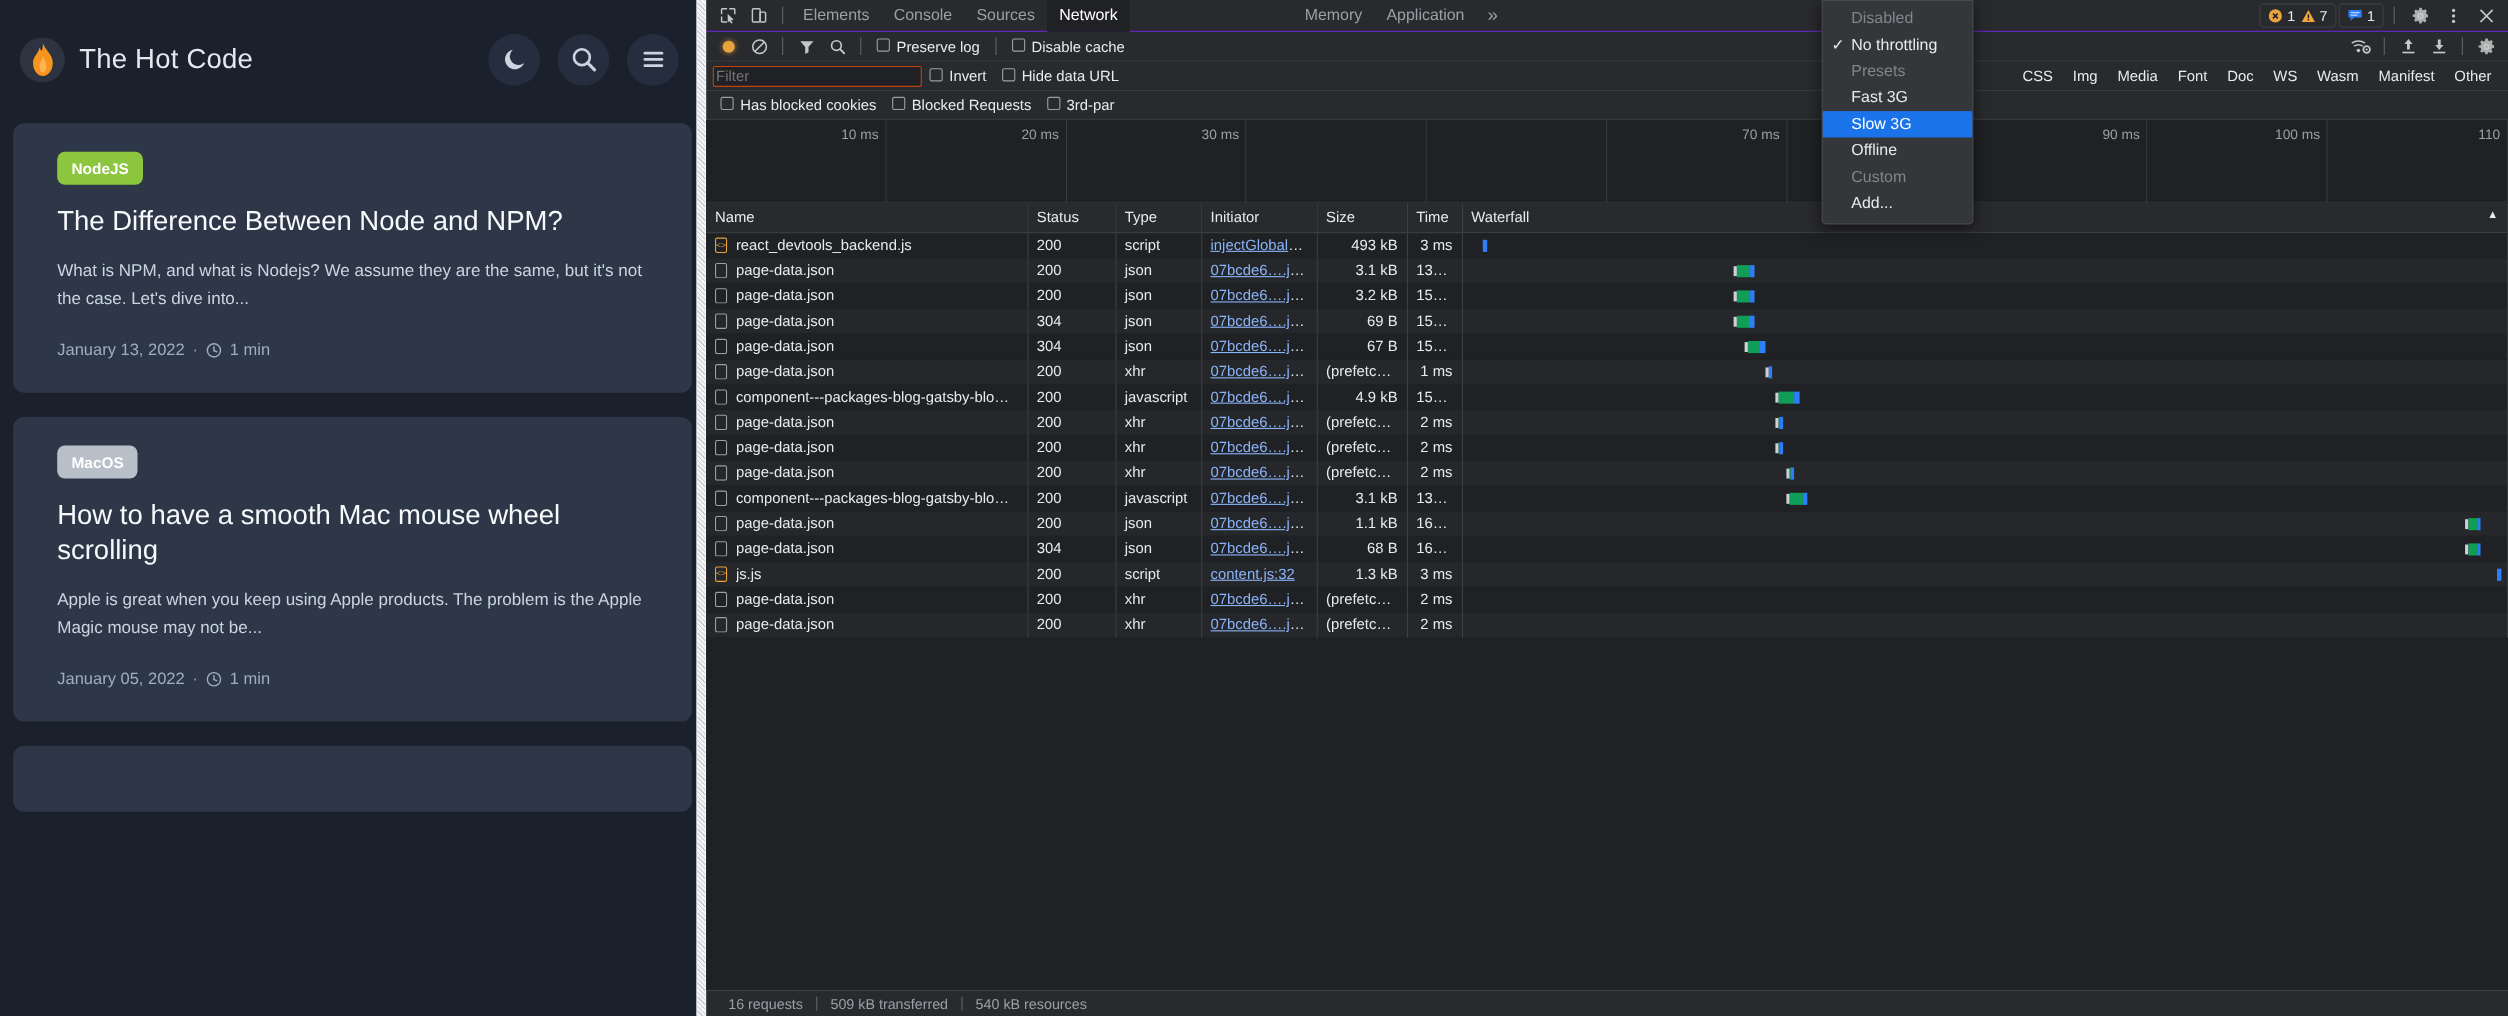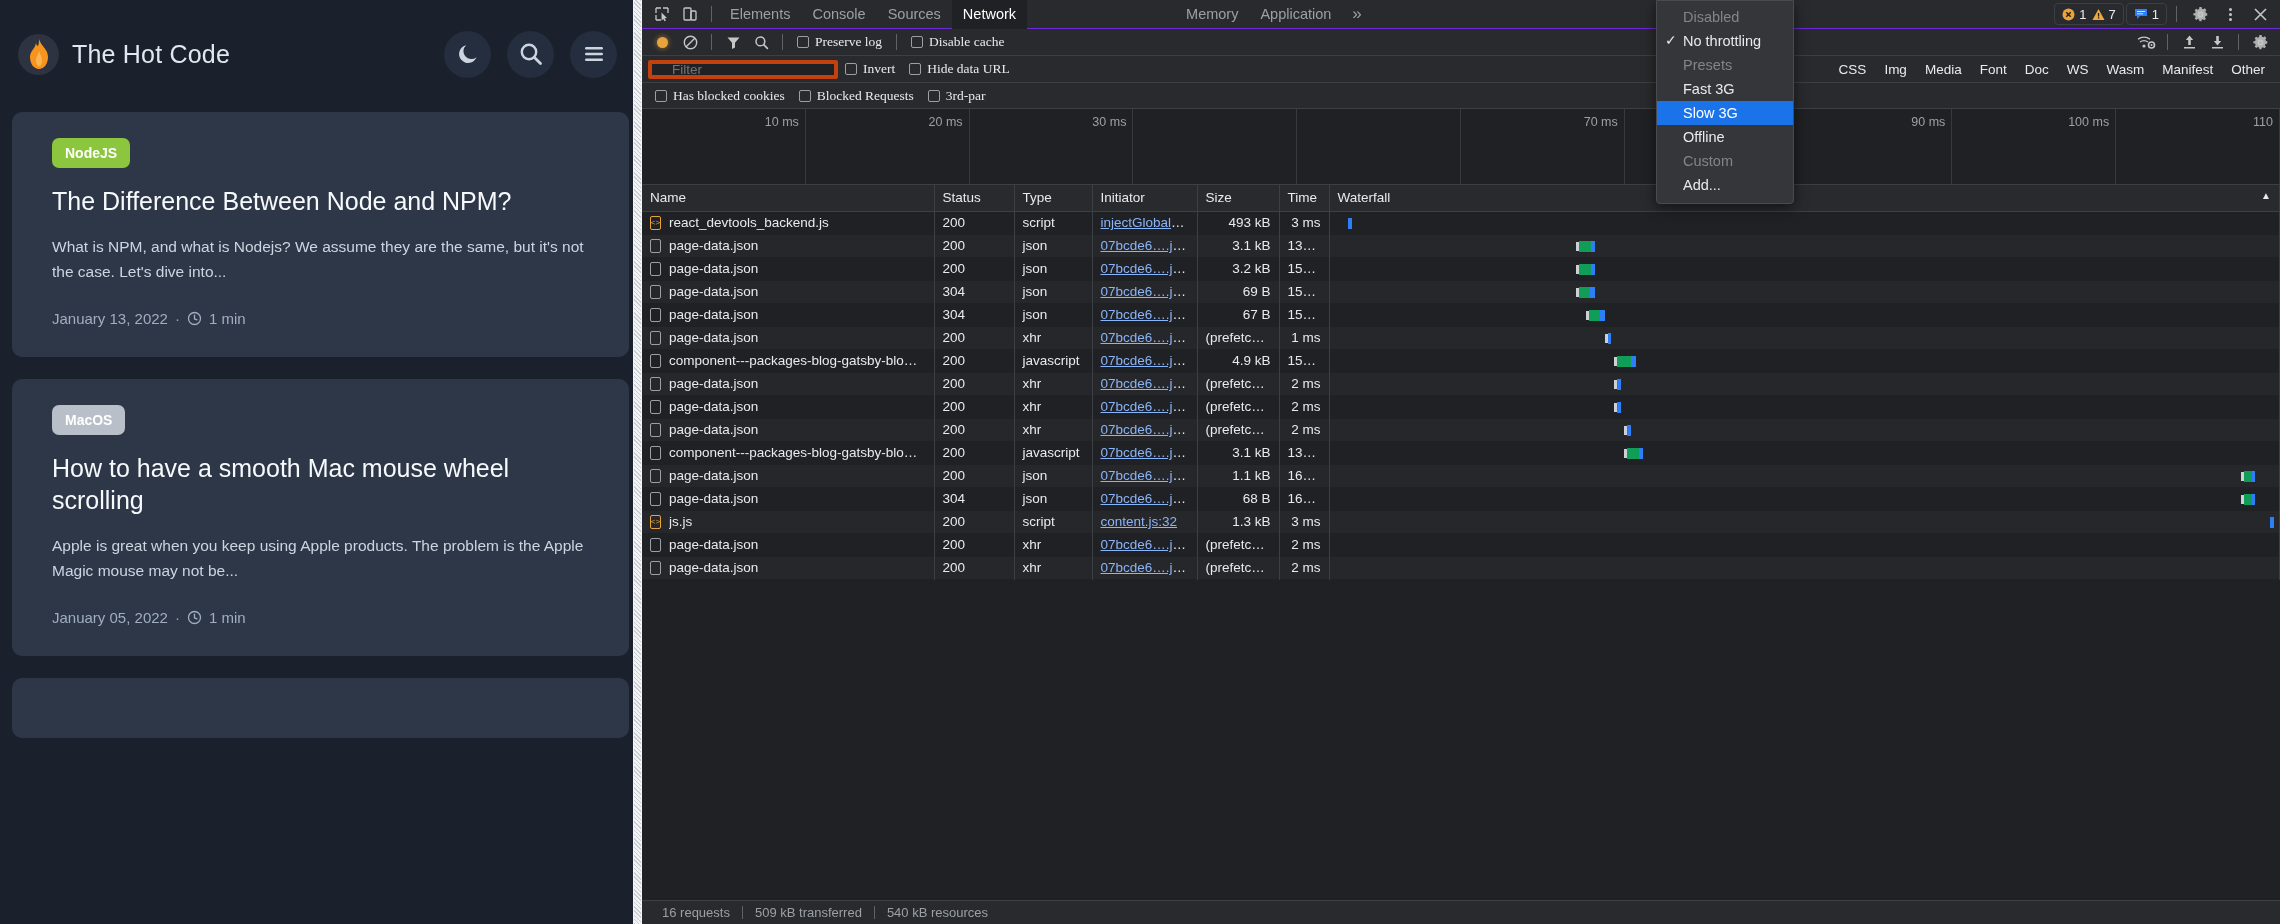--- a/index.html
+++ b/index.html
@@ -131,31 +131,31 @@
   }
   .rec-dot {
     width:11px; height:11px; border-radius:50%; background:#e8a33d;
     box-shadow: 0 0 5px 1px rgba(232,163,61,.45);
   }
   .chk {
     width:12px; height:12px; border:1px solid #9aa0a6; border-radius:2px;
     display:inline-block; flex:0 0 12px; background:transparent;
   }
   .tb-label { color:#e8eaed; font-size:13.5px; white-space:nowrap; }
-  .tb-item { display:flex; align-items:center; gap:6px; cursor:pointer; padding: 0 7px; font-family: Liberation Serif, serif; }
+  .tb-item { display:flex; gap:6px; cursor:pointer; padding: 0 7px; }
 
   
   .dt-filterrow {
     height: 27px; display:flex; align-items:center;
     background:#292a2d; border-bottom:1px solid #3c4043; padding:0 6px;
     flex: 0 0 27px;
   }
   .filter-input {
-    width: 190px; height:19px; background:#202124; border:4px solid #c2410c;
-    border-radius:2px; color:#9aa0a6; font-size:13.5px; padding:0 20px; line-height:19px;
+    width: 190px; height:19px; background:#202124; border:1px solid #c2410c;
+    border-radius:2px; color:#9aa0a6; font-size:13.5px; padding:0 2px; line-height:19px;
     outline:none; font-family:"Liberation Sans",sans-serif;
   }
   .type-filters { display:flex; align-items:center; gap:0; }
   .type-filter { color:#e8eaed; font-size:13.5px; padding:0 9px; cursor:pointer; white-space:nowrap; }
 
   
   .dt-blockedrow {
     height: 26px; display:flex; align-items:center;
     background:#292a2d; border-bottom:1px solid #3c4043; padding:0 6px;
     flex: 0 0 26px;

